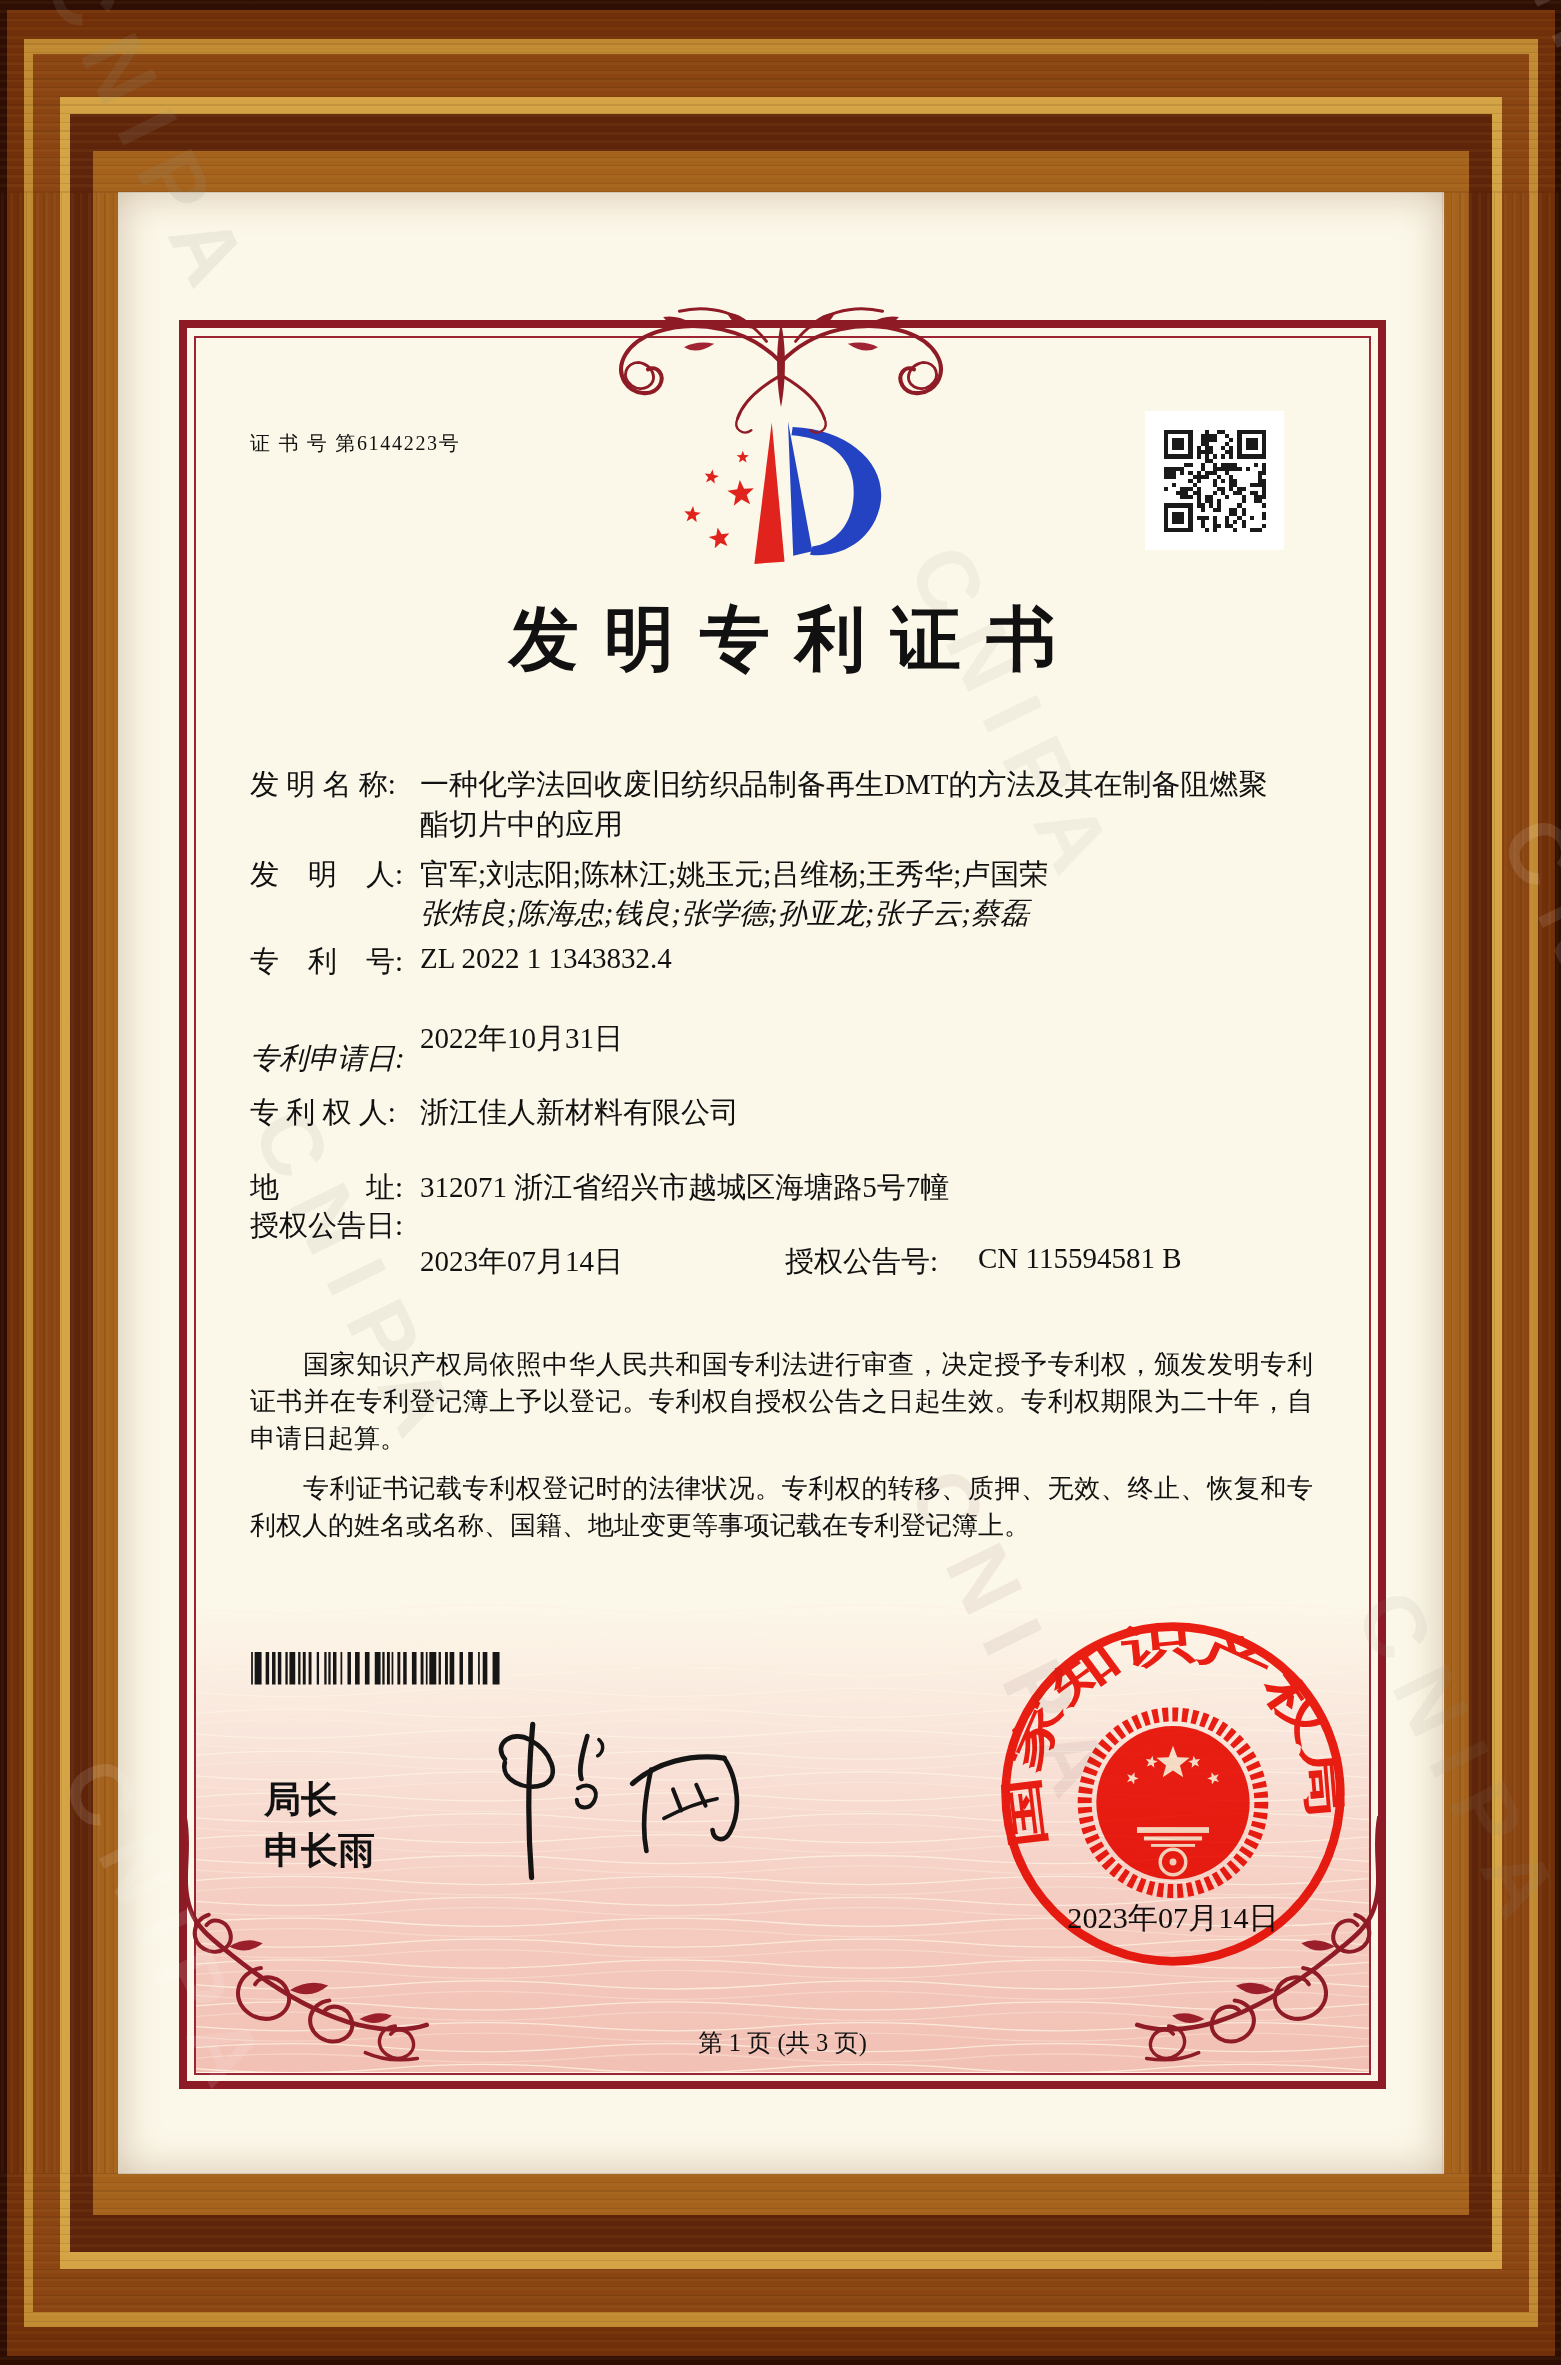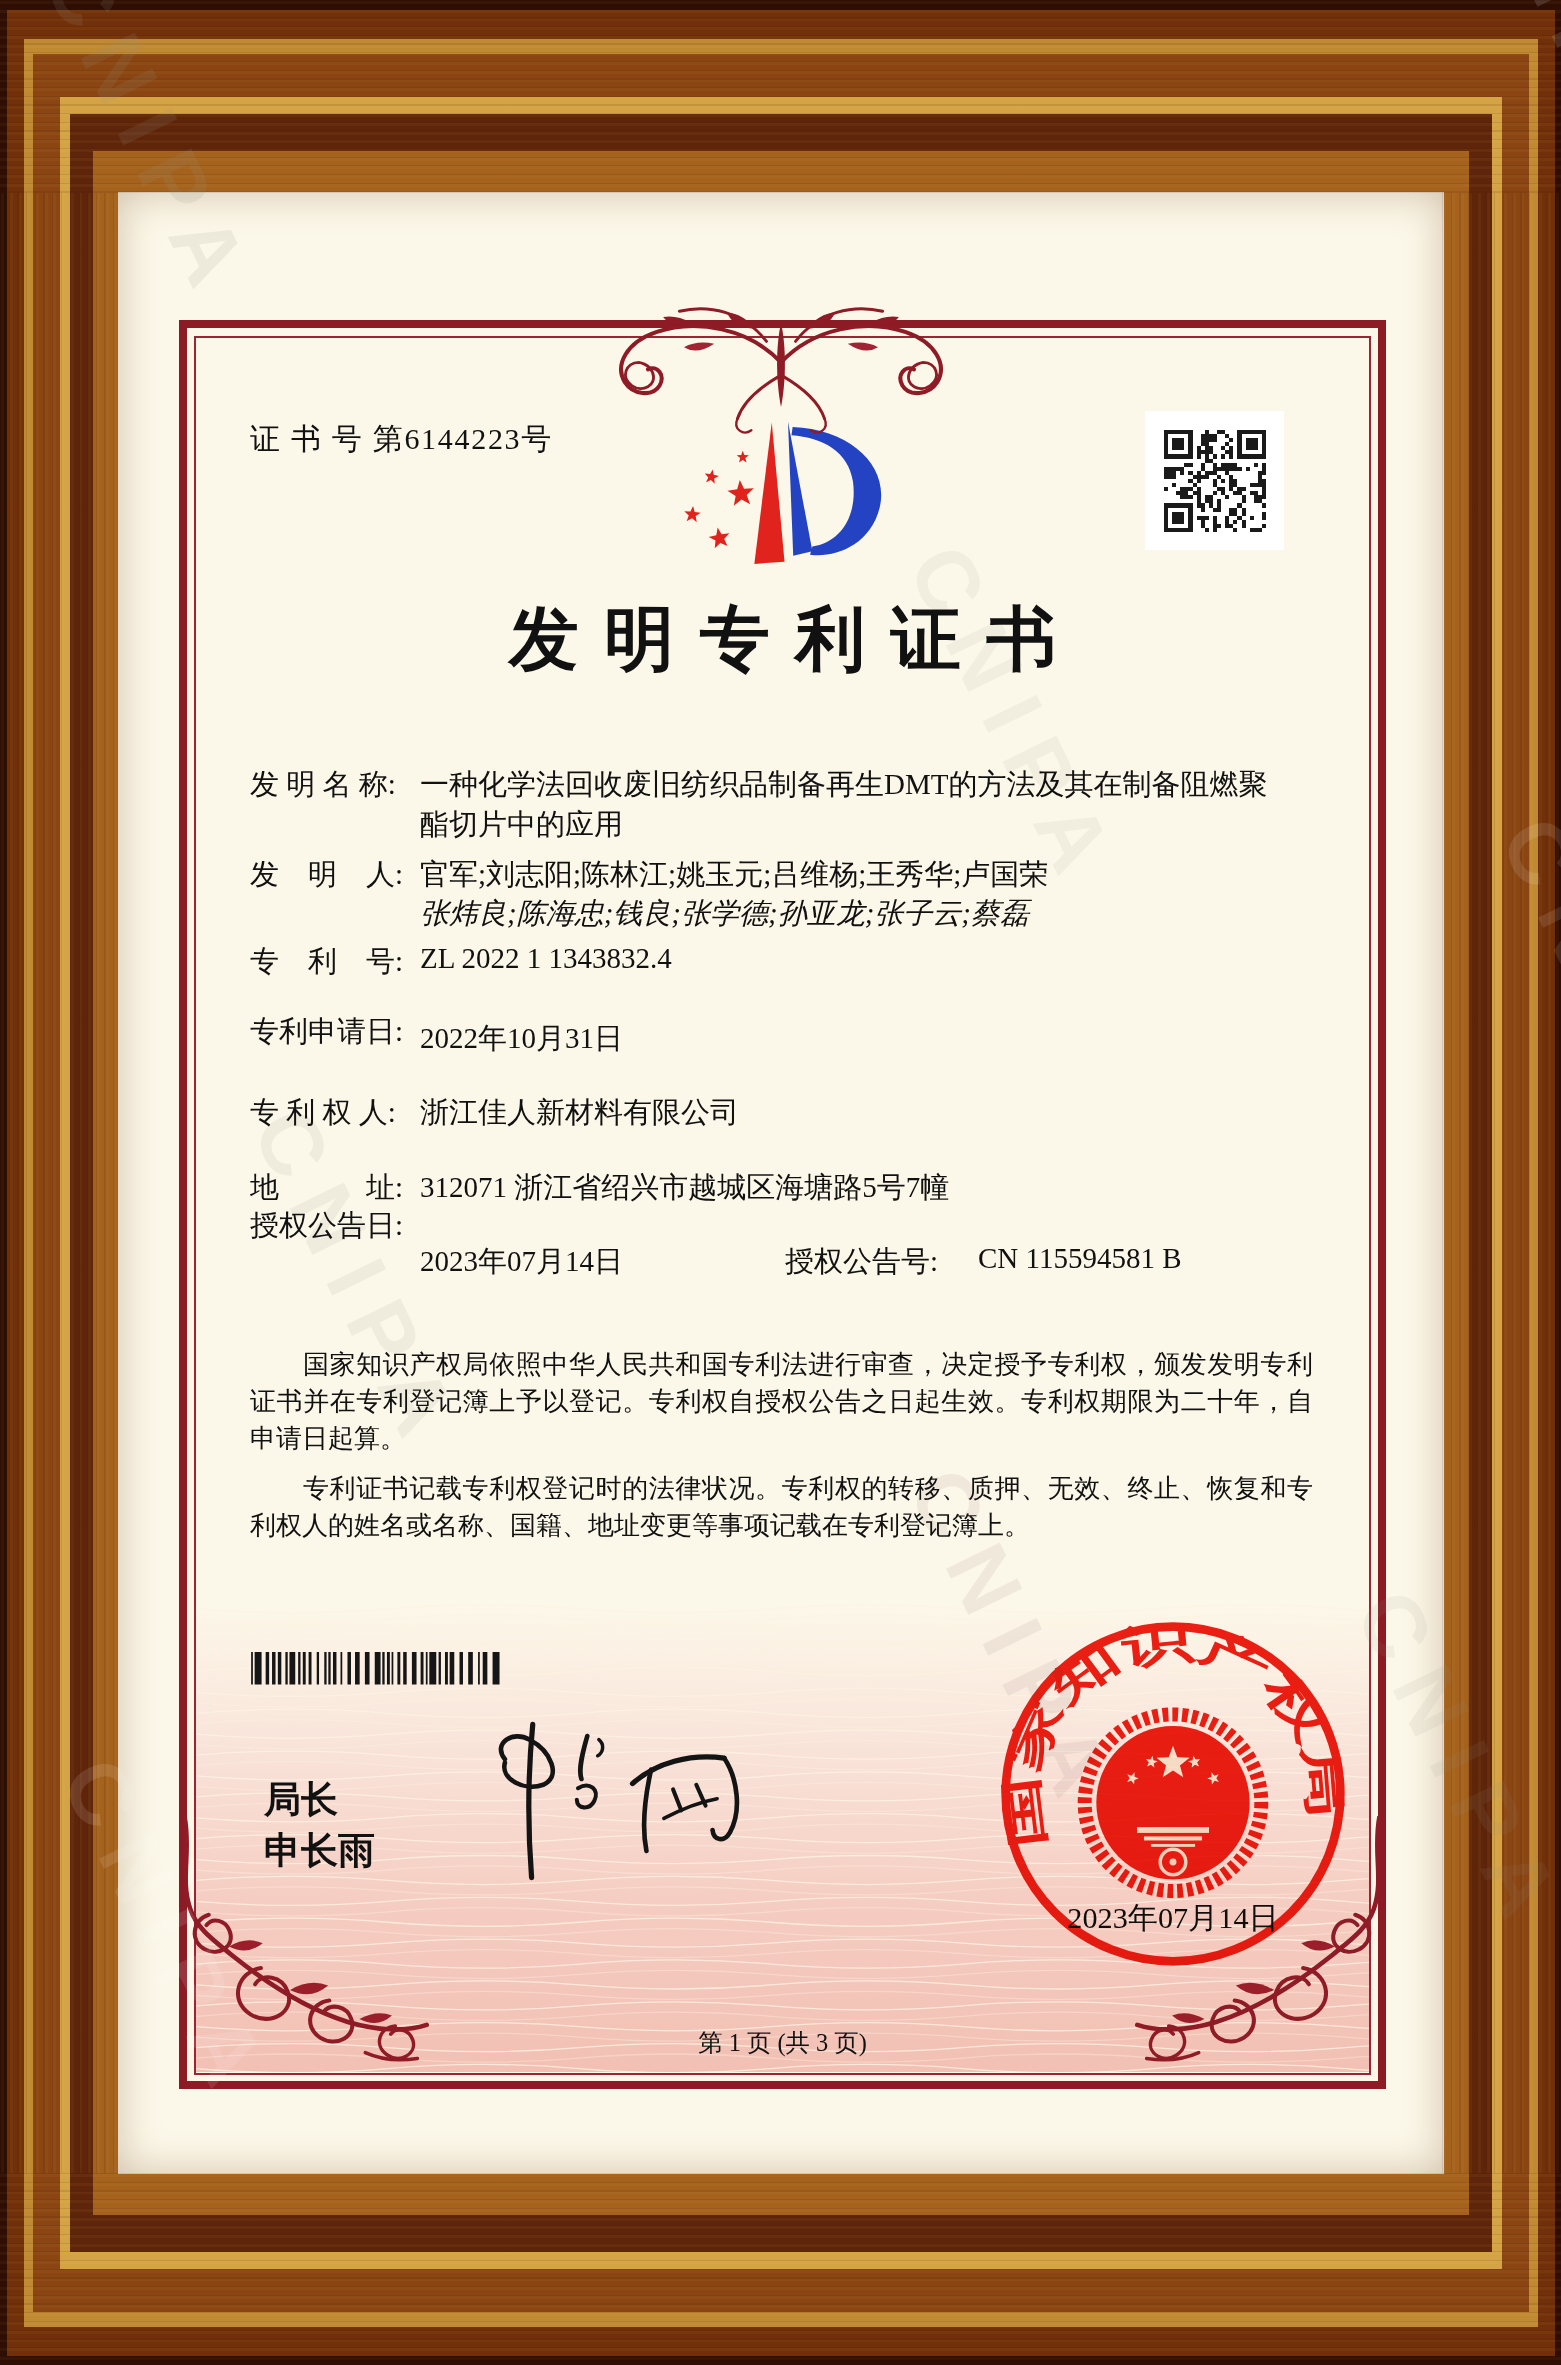--- a/index.html
+++ b/index.html
@@ -22,21 +22,21 @@
   .cert-border{position:absolute;left:179px;top:320px;width:1207px;height:1769px;
                box-sizing:border-box;border:8.1px solid #8c1b26;z-index:2;}
   .cert-border-inner{position:absolute;left:194px;top:336px;width:1177px;height:1739px;
                box-sizing:border-box;border:2.3px solid #9c2433;z-index:2;}
   
   .pink-zone{position:absolute;left:196px;top:1603px;width:1173px;height:469px;z-index:1;
      background:linear-gradient(180deg,#fcf8e9 0%,#f9e4da 30%,#f5ccc1 65%,#f2c0b4 100%);}
   .pink-zone svg{position:absolute;left:0;top:0;}
   
   .abs{position:absolute;z-index:3;color:#111;}
-  .certno{left:250px;top:419px;font-size:30px;letter-spacing:1.7px;white-space:pre;}
+  .certno{left:250px;top:430px;font-size:20px;letter-spacing:1.7px;white-space:pre;}
   .title{left:179px;top:593px;width:1207px;text-align:center;font-size:70px;font-weight:bold;
          letter-spacing:25.5px;text-indent:25.5px;white-space:nowrap;}
   .row-label{left:250px;font-size:29px;white-space:pre;}
   .row-value{left:420px;font-size:29px;white-space:pre;}
   .legal{left:250px;width:1063px;font-size:26px;line-height:37px;text-align:justify;
          text-indent:53px;margin:0;}
   .kicker{font-family:"Liberation Sans","DejaVu Sans",sans-serif;font-weight:bold;font-size:37px;}
   .pagefoot{left:179px;top:2027px;width:1207px;text-align:center;font-size:24.4px;}
   
   .wm{position:absolute;font-family:"Liberation Sans","DejaVu Sans",sans-serif;font-weight:bold;
@@ -480,21 +480,21 @@
   <div class="abs row-value" style="top:765px;">一种化学法回收废旧纺织品制备再生DMT的方法及其在制备阻燃聚</div>
   <div class="abs row-value" style="top:805px;">酯切片中的应用</div>
 
   <div class="abs row-label" style="top:855px;">发　明　人:</div>
   <div class="abs row-value" style="top:855px;">官军;刘志阳;陈林江;姚玉元;吕维杨;王秀华;卢国荣</div>
   <div class="abs row-value" style="top:894px;font-style:italic;">张炜良;陈海忠;钱良;张学德;孙亚龙;张子云;蔡磊</div>
 
   <div class="abs row-label" style="top:942px;">专　利　号:</div>
   <div class="abs row-value" style="top:942px;">ZL 2022 1 1343832.4</div>
 
-  <div class="abs row-label" style="top:1012px;">专利申请日:</div>
+  <div class="abs row-label" style="top:1039px;font-style:italic;">专利申请日:</div>
   <div class="abs row-value" style="top:1019px;">2022年10月31日</div>
 
   <div class="abs row-label" style="top:1093px;">专 利 权 人:</div>
   <div class="abs row-value" style="top:1093px;">浙江佳人新材料有限公司</div>
 
   <div class="abs row-label" style="top:1168px;">地　　　址:</div>
   <div class="abs row-value" style="top:1168px;">312071 浙江省绍兴市越城区海塘路5号7幢</div>
 
   <div class="abs row-label" style="top:1206px;">授权公告日:</div>
   <div class="abs row-value" style="top:1242px;">2023年07月14日</div>

